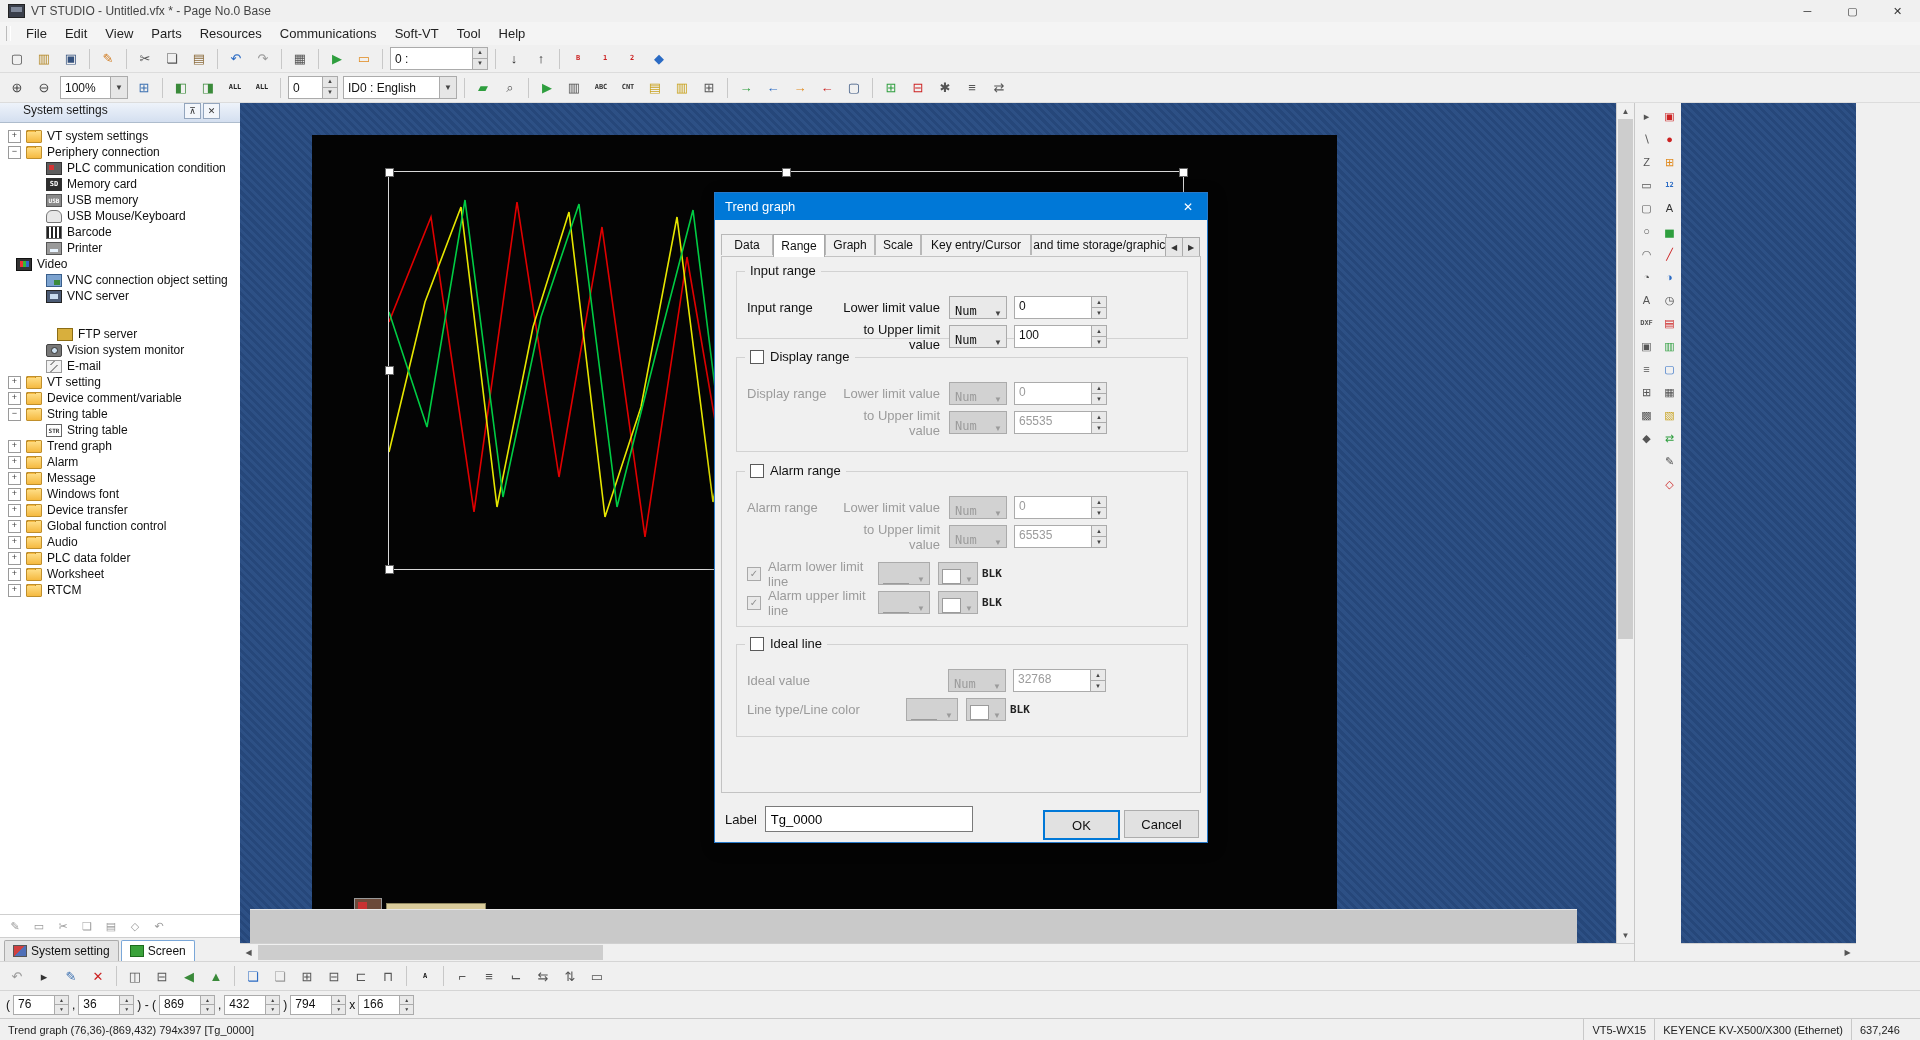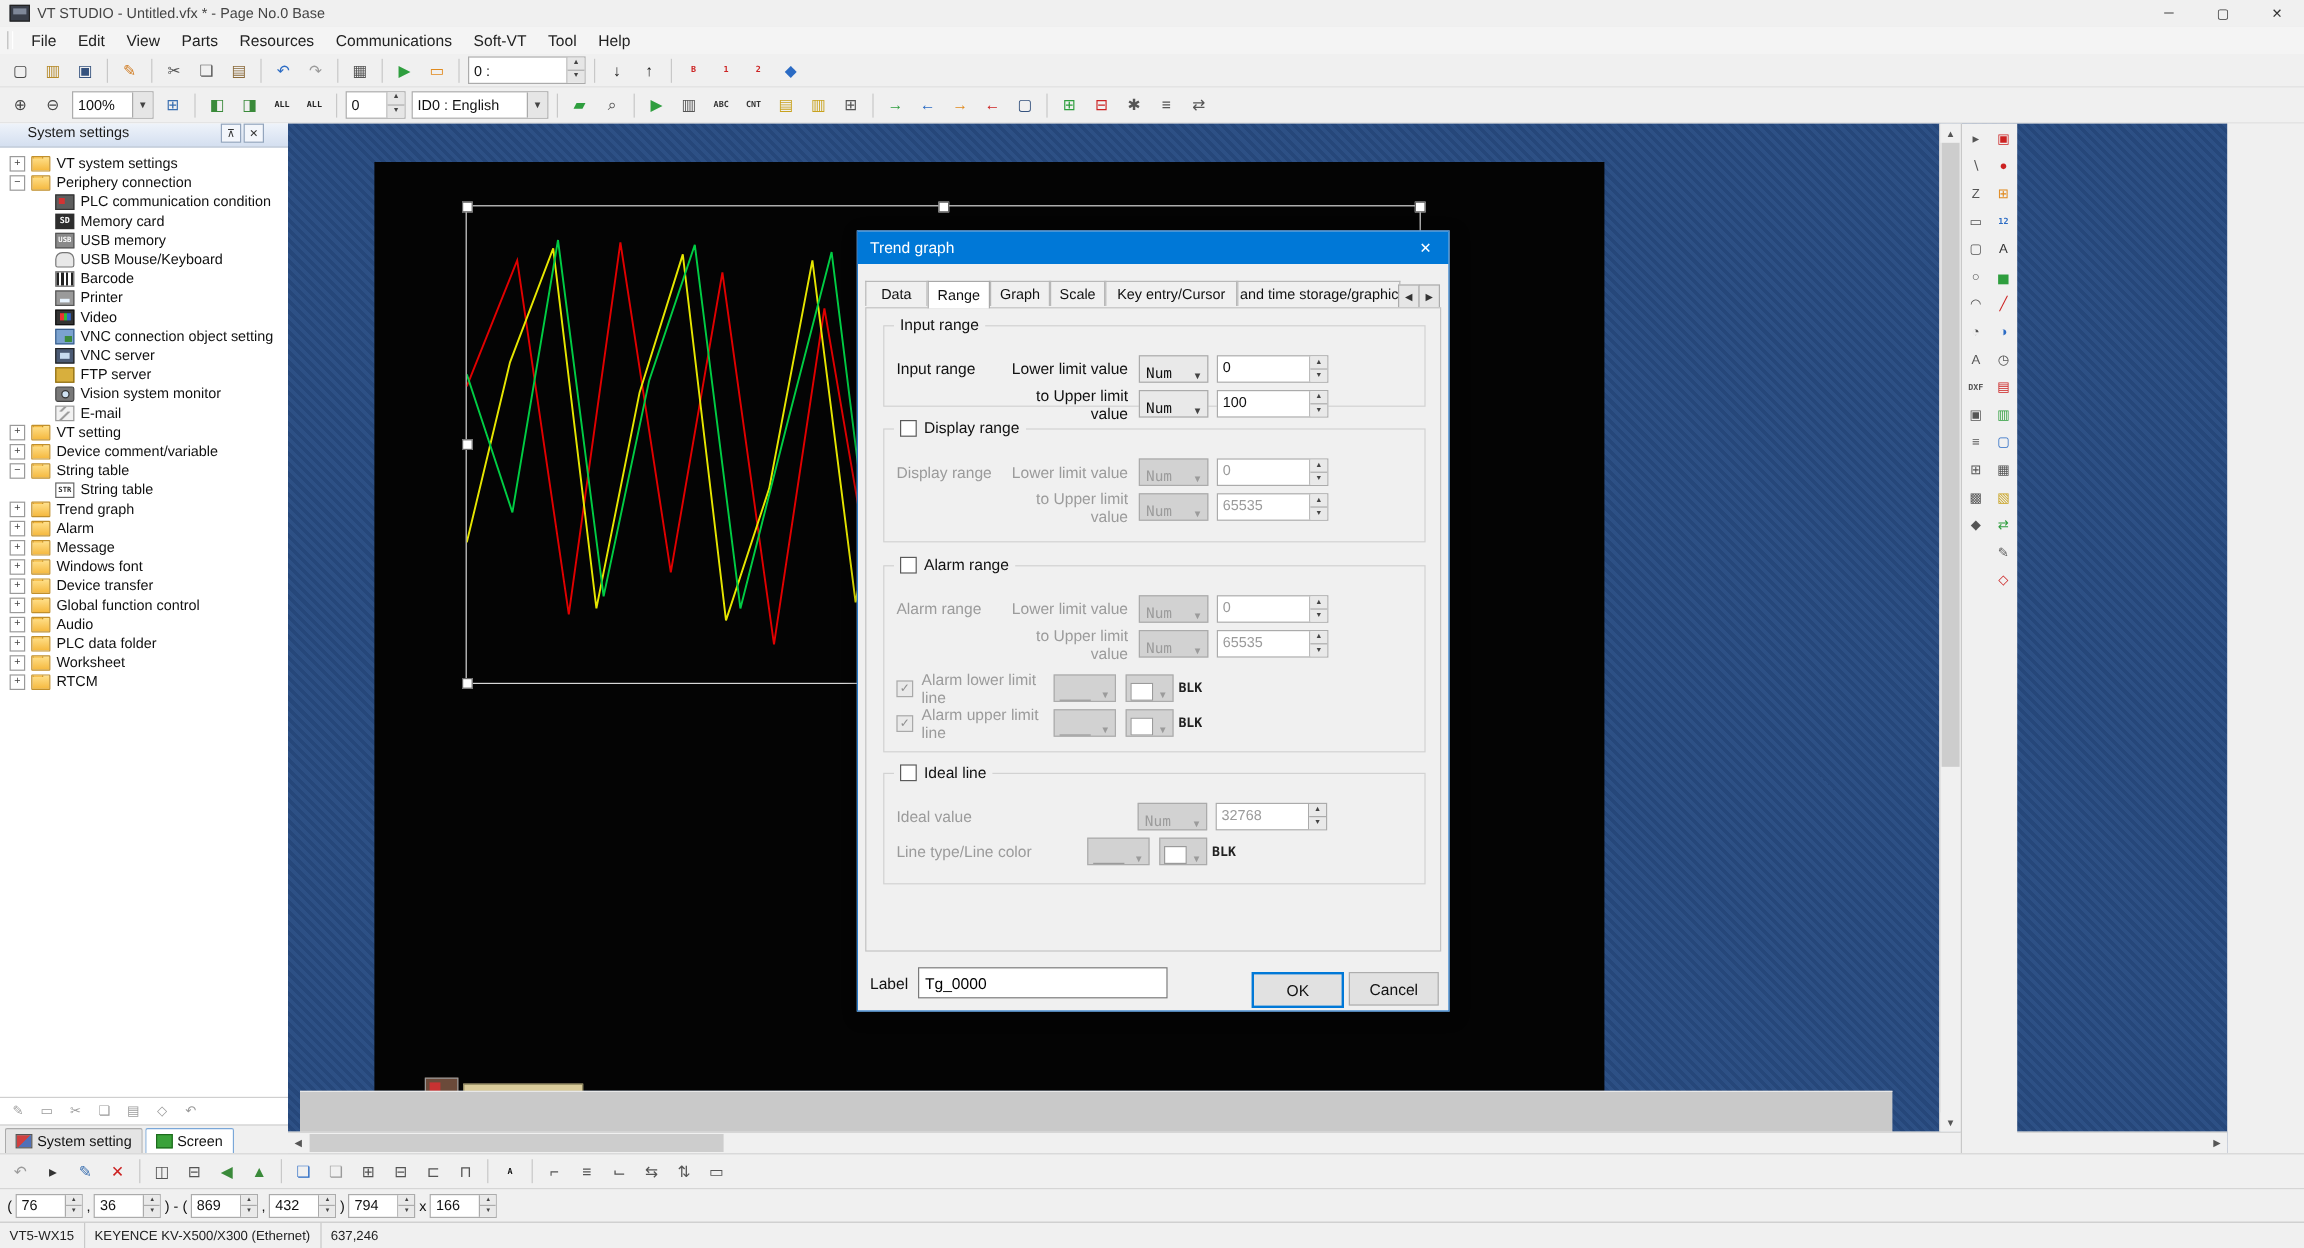--- a/index.html
+++ b/index.html
@@ -381,36 +381,36 @@
           <div class="trow" style="padding-left: 30px;">
             <span class="texp-space"></span>
             <span class="ti ti-barcode"></span>
             <span>Barcode</span>
           </div>
           <div class="trow" style="padding-left: 30px;">
             <span class="texp-space"></span>
             <span class="ti ti-printer"></span>
             <span>Printer</span>
           </div>
-          <div class="trow" style="padding-left: 30px;">
+          <div class="trow" style="">
             <span class="texp-space"></span>
             <span class="ti ti-video"></span>
             <span>Video</span>
           </div>
           <div class="trow" style="padding-left: 30px;">
             <span class="texp-space"></span>
             <span class="ti ti-vnc"></span>
             <span>VNC connection object setting</span>
           </div>
           <div class="trow" style="padding-left: 30px;">
             <span class="texp-space"></span>
             <span class="ti ti-vncsrv"></span>
             <span>VNC server</span>
           </div>
-          <div class="trow" style="padding-left: 30px;">
+          <div class="trow" style="padding-left: 41px; margin-top: 22px;">
             <span class="texp-space"></span>
             <span class="ti ti-ftp"></span>
             <span>FTP server</span>
           </div>
           <div class="trow" style="padding-left: 30px;">
             <span class="texp-space"></span>
             <span class="ti ti-vision"></span>
             <span>Vision system monitor</span>
           </div>
           <div class="trow" style="padding-left: 30px;">
@@ -965,18 +965,19 @@
     <span class="coordfield">
         <span class="sv">166</span>
         <span class="spin">
           <i>▲</i>
           <i>▼</i>
         </span>
       </span>
   </div>
 
   <div class="statusbar">
+    <span class="st-cell st-left">Trend graph (76,36)-(869,432) 794x397 [Tg_0000]</span>
     <span class="st-cell">VT5-WX15</span>
     <span class="st-cell">KEYENCE KV-X500/X300 (Ethernet)</span>
     <span class="st-cell" style="border-right:none;min-width:52px">637,246</span>
   </div>
 
 </div>
 
 </body></html>

